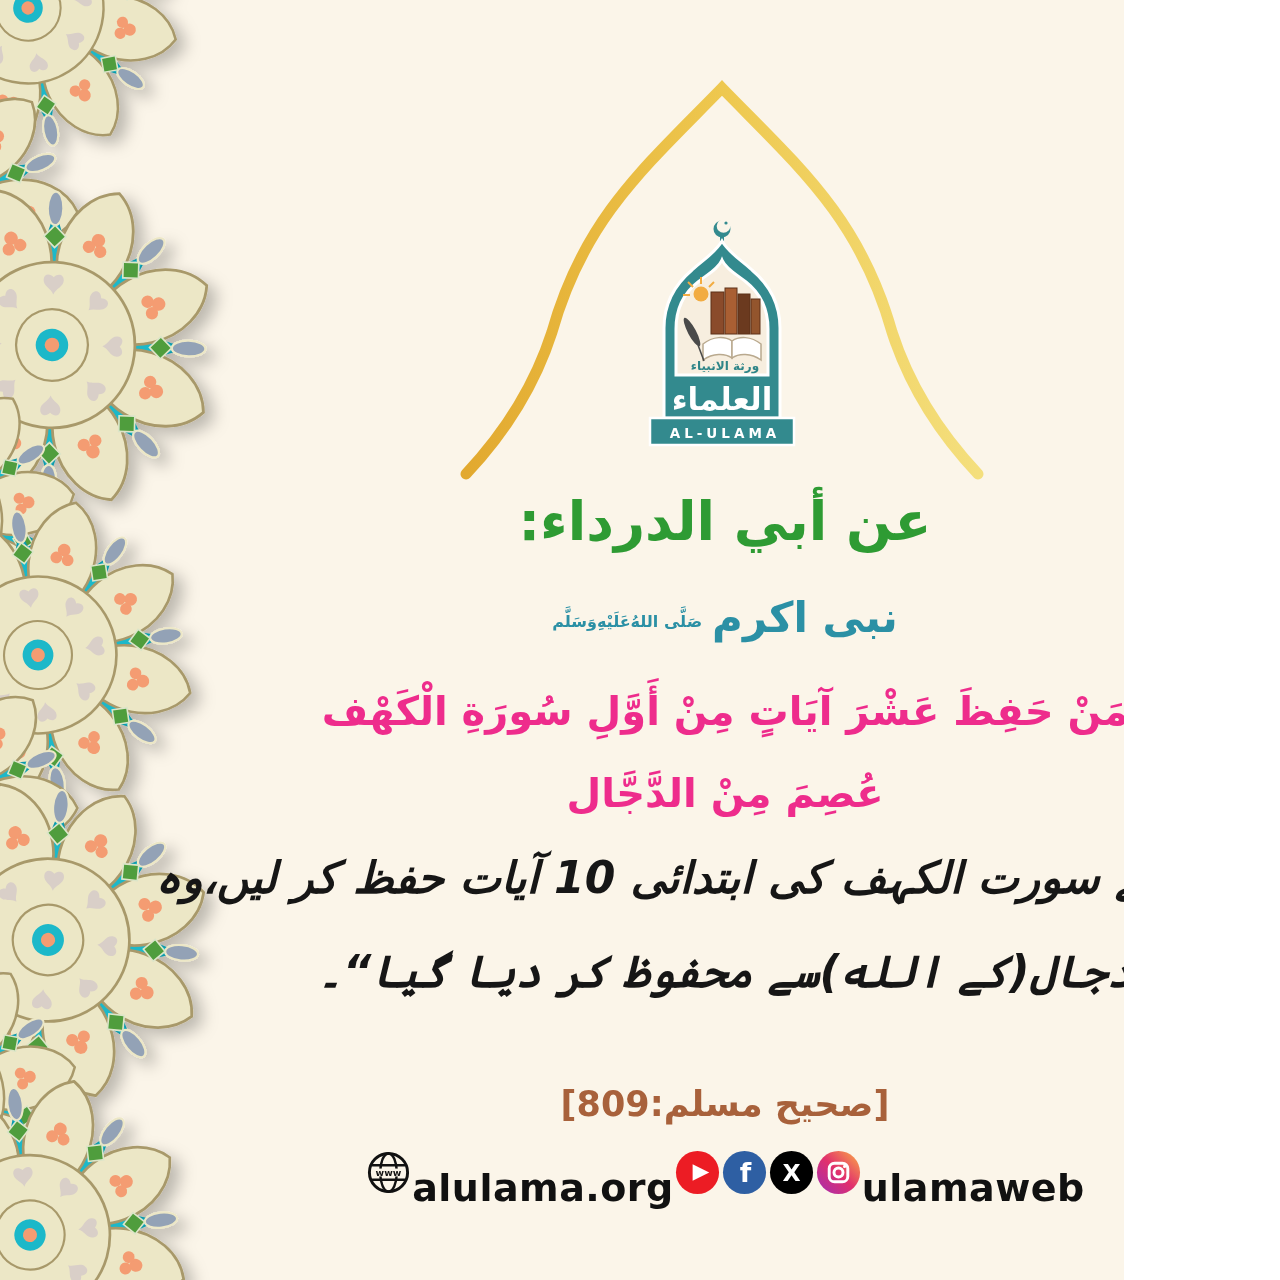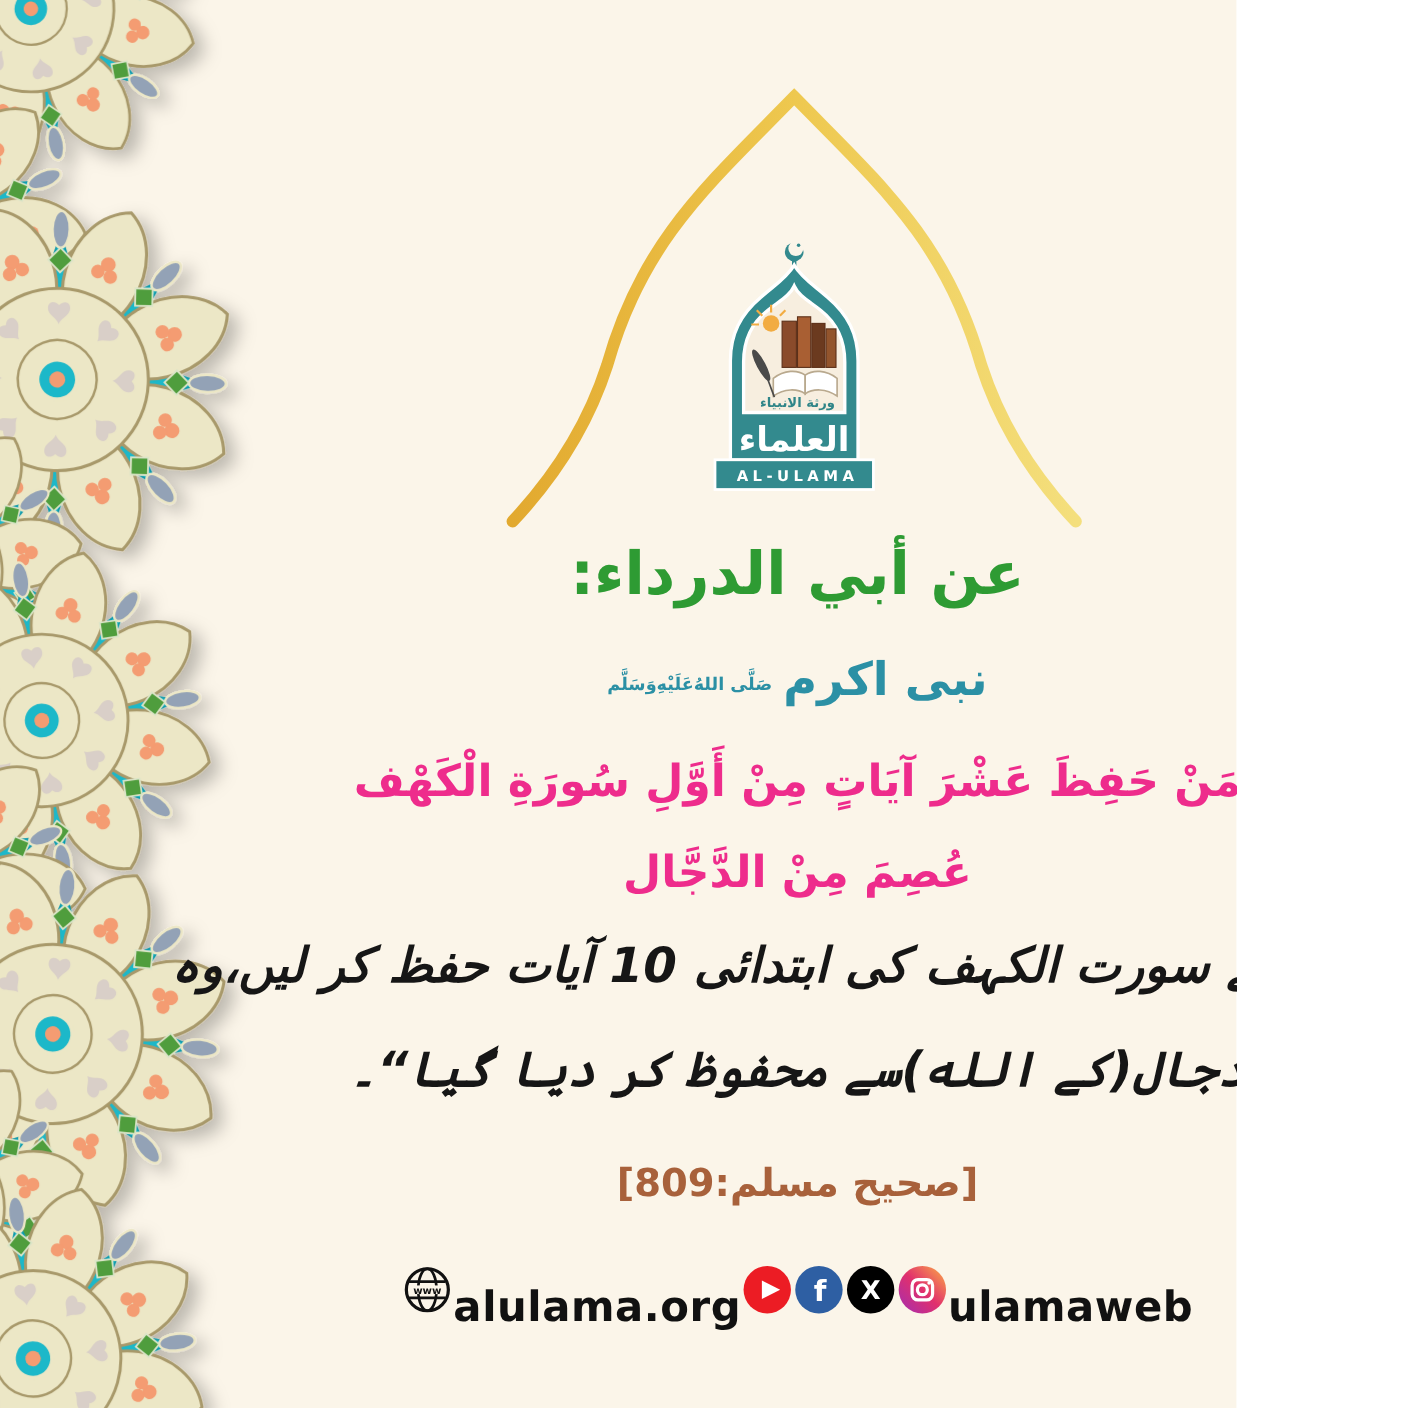--- a/index.html
+++ b/index.html
@@ -16,21 +16,21 @@
   .intro{top:593px;font-size:42px;font-weight:bold;color:var(--intro-teal,#2B90A5);
          display:flex;justify-content:center;align-items:center;direction:rtl;gap:10px;}
   .salawat{display:inline-flex;flex-direction:row;
            font-size:16px;line-height:13px;font-weight:bold;transform:translateY(4px);}
   .arabic{font-size:40px;font-weight:bold;direction:rtl;color:var(--hadith-pink,#EE2C8C);}
   .arabic1{top:688px;}
   .arabic2{top:770px;}
   .urdu{font-size:44px;font-weight:bold;direction:rtl;color:var(--urdu-black,#161616);font-style:italic;}
   .urdu1{top:852px;}
   .urdu2{top:946px;}
-  .ref{top:1056px;font-size:35px;font-weight:bold;direction:rtl;color:var(--reference-brown,#A8613B);}
+  .ref{top:1084px;font-size:35px;font-weight:bold;direction:rtl;color:var(--reference-brown,#A8613B);}
   .footer{top:1134px;display:flex;justify-content:center;align-items:center;
           font-size:38px;font-weight:bold;color:#111;}
   .footer svg{width:47px;height:47px;display:block;}
   .site-text{letter-spacing:0.5px;margin-top:32px;}
 </style>
 </head>
 <body>
 
 <div class="canvas">
 

